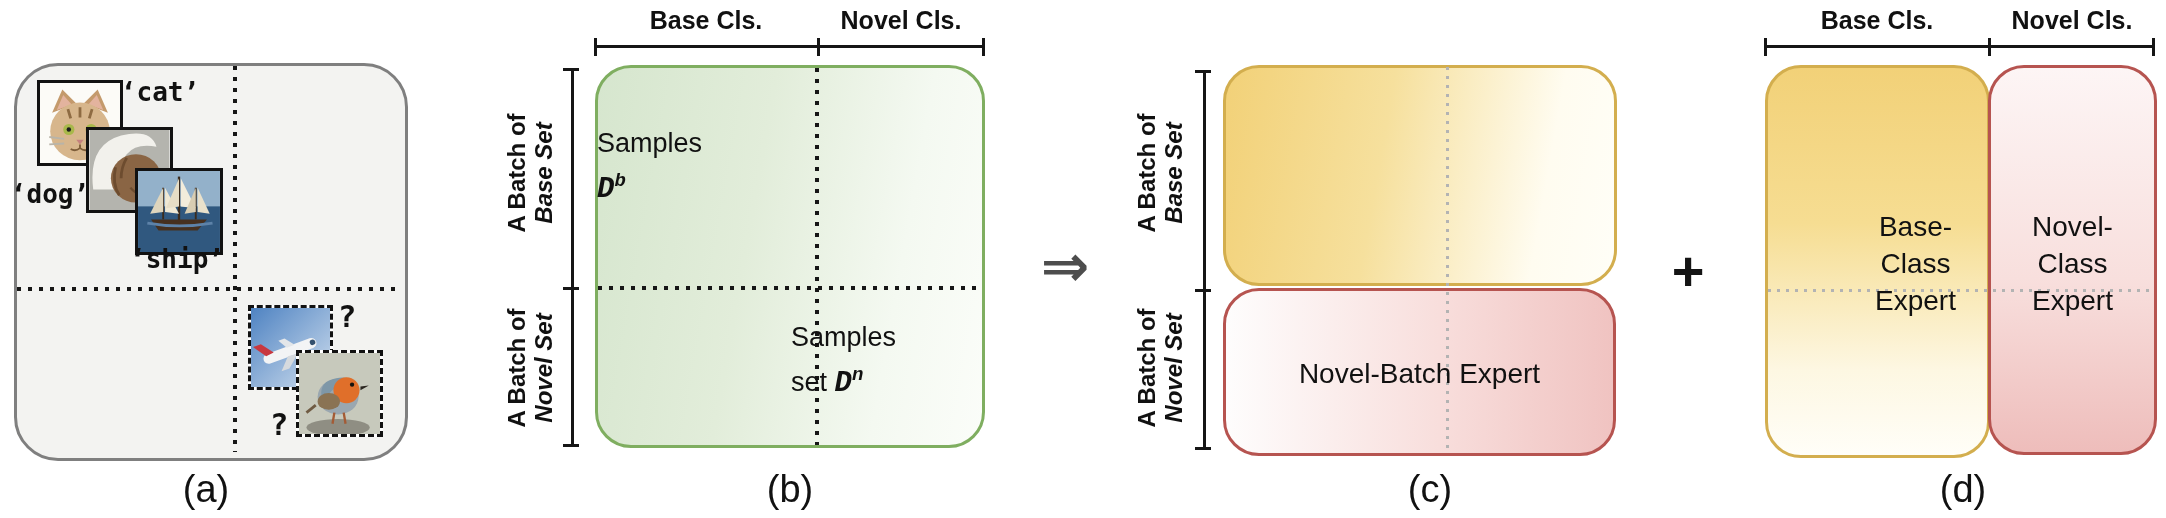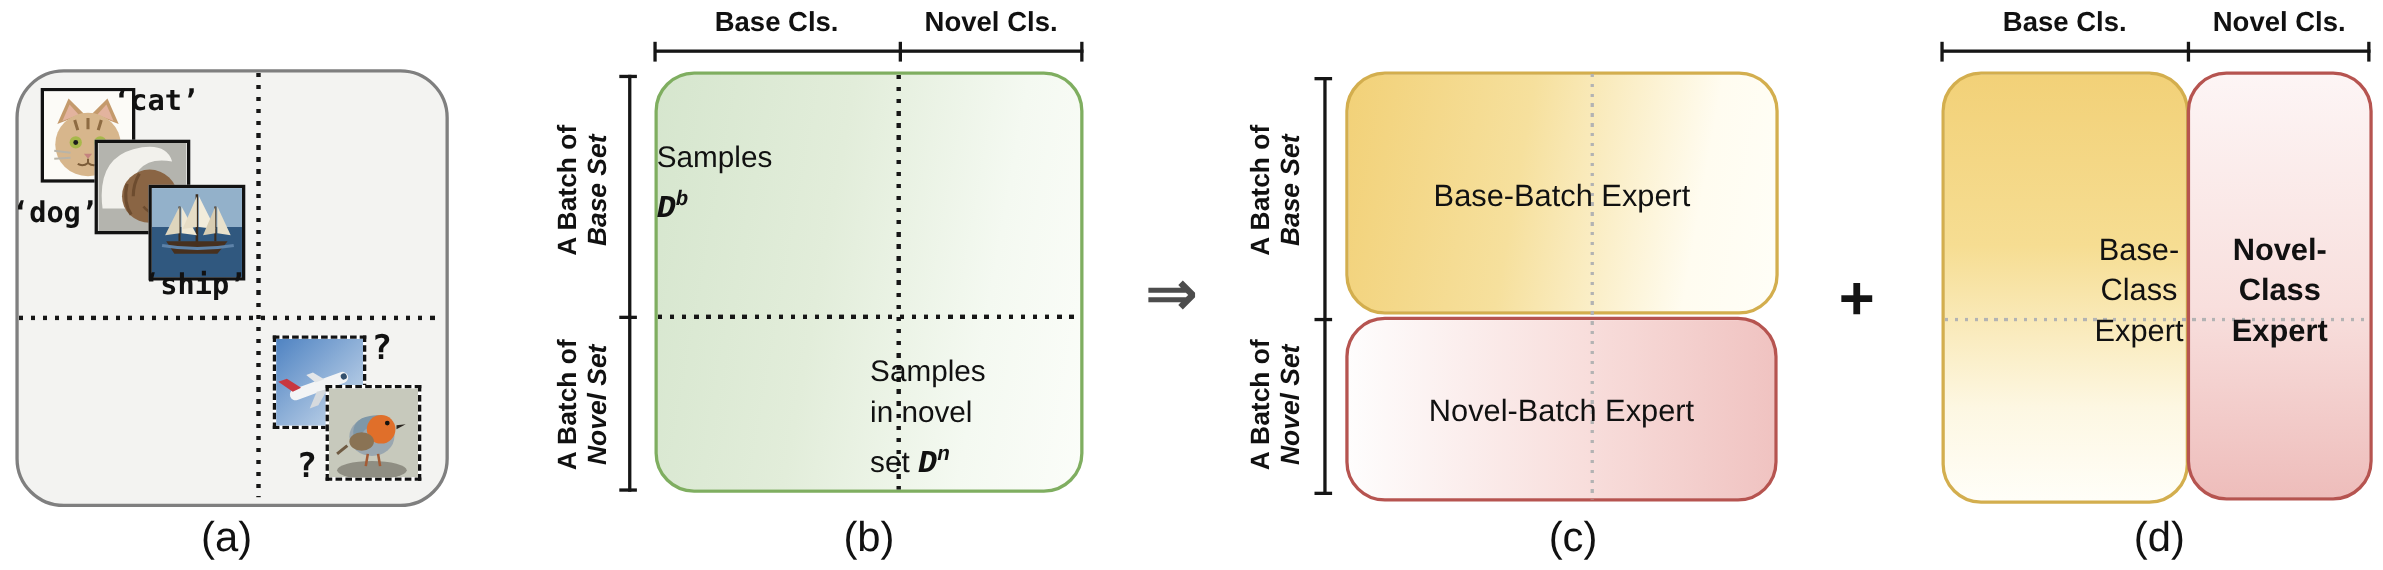--- a/index.html
+++ b/index.html
@@ -85,21 +85,21 @@
       <path d="M30 28 L33 38 M43 26 L43 37 M56 28 L53 38" stroke="#8e6b42" stroke-width="3" fill="none"></path>
       <circle cx="31" cy="50" r="6" fill="#a8b84b"></circle>
         <circle cx="55" cy="50" r="6" fill="#a8b84b"></circle>
       <circle cx="31" cy="50" r="2.4" fill="#1d1d1d"></circle>
         <circle cx="55" cy="50" r="2.4" fill="#1d1d1d"></circle>
       <polygon points="39,61 47,61 43,66" fill="#c4827e"></polygon>
       <path d="M43 66 L43 70 M43 70 Q38 74 33 71 M43 70 Q48 74 53 71" stroke="#7c5c38" stroke-width="2" fill="none"></path>
       <path d="M10 58 L26 60 M10 66 L26 65 M76 58 L60 60 M76 66 L60 65" stroke="#b9b4a8" stroke-width="2"></path>
     </svg>
   </div>
-  <div class="abs mono" style="left:92px;top:77px;width:100px;">‘cat’</div>
+  <div class="abs mono" style="left:110px;top:77px;width:100px;">‘cat’</div>
 
   <div class="abs photo ph-solid" style="left:86px;top:127px;width:87px;height:86px;">
     <svg viewBox="0 0 86 86">
       <rect width="86" height="86" fill="#b4b4ae"></rect>
       <path d="M4 64 Q-2 16 34 6 Q66 -2 72 18 Q50 14 40 26 Q30 38 30 64 Z" fill="#f2f1ec"></path>
       <ellipse cx="50" cy="52" rx="27" ry="26" fill="#8a6544"></ellipse>
       <path d="M28 40 Q24 58 32 70 M40 30 Q34 40 34 52" stroke="#6d4c2f" stroke-width="3" fill="none"></path>
       <circle cx="56" cy="47" r="3.5" fill="#23201c"></circle>
       <ellipse cx="64" cy="62" rx="6" ry="5" fill="#2a241e"></ellipse>
       <path d="M44 62 Q50 70 58 68" stroke="#6d4c2f" stroke-width="2.5" fill="none"></path>
@@ -188,21 +188,20 @@
   <div class="abs rbox green-box" style="left:595px;top:65px;width:390px;height:383px;"></div>
   <div class="abs dv" style="left:815px;top:68px;height:377px;"></div>
   <div class="abs dh" style="left:598px;top:286px;width:384px;"></div>
 
   <div class="abs quad-text" style="left:597px;top:124px;width:220px;">
     <div>Samples</div>
     <div><span class="mD"><i>D</i><sup>b</sup></span></div>
   </div>
   <div class="abs quad-text" style="left:791px;top:318px;width:220px;">
     <div>Samples</div>
-    <div>in novel</div>
     <div><span>set</span> <span class="mD"><i>D</i><sup>n</sup></span></div>
   </div>
 
   <div class="abs caption" style="left:690px;top:468px;">(b)</div>
 
   <div class="abs big-arrow" style="left:1015px;top:233px;">⇒</div>
 
   <div class="abs bl-v" style="left:1203px;top:70px;height:380px;"></div>
   <div class="abs tick-h" style="left:1195px;top:70px;"></div>
   <div class="abs tick-h" style="left:1195px;top:289px;"></div>
@@ -214,44 +213,43 @@
   </div>
   <div class="abs vlabel" style="left:1070px;top:340px;">
     <span>A Batch of</span>
     <i>Novel Set</i>
   </div>
 
   <div class="abs rbox yellow-box-c" style="left:1223px;top:65px;width:394px;height:221px;"></div>
   <div class="abs rbox red-box-c" style="left:1223px;top:288px;width:393px;height:168px;"></div>
   <div class="abs gdv" style="left:1446px;top:67px;height:387px;"></div>
 
-  <div class="abs expert-text" style="left:1223px;top:159px;width:394px;">Base-Batch Expert</div>
   <div class="abs expert-text" style="left:1223px;top:355px;width:393px;">Novel-Batch Expert</div>
 
   <div class="abs caption" style="left:1330px;top:468px;">(c)</div>
 
   <div class="abs big-plus" style="left:1648px;top:240px;">+</div>
 
   <div class="abs axis-top" style="left:1777px;top:6px;">Base Cls.</div>
   <div class="abs axis-top" style="left:1972px;top:6px;">Novel Cls.</div>
   <div class="abs bl-h" style="left:1765px;top:45px;width:390px;"></div>
   <div class="abs tick-v" style="left:1764px;top:38px;"></div>
   <div class="abs tick-v" style="left:1988px;top:38px;"></div>
   <div class="abs tick-v" style="left:2152px;top:38px;"></div>
 
   <div class="abs rbox yellow-box-d" style="left:1765px;top:65px;width:225px;height:393px;"></div>
   <div class="abs rbox red-box-d" style="left:1988px;top:65px;width:169px;height:390px;"></div>
   <div class="abs gdh" style="left:1768px;top:289px;width:386px;"></div>
 
-  <div class="abs expert-text" style="left:1830px;top:208px;width:229px;">
+  <div class="abs expert-text" style="left:1765px;top:208px;width:229px;padding-left:36px;">
     <div>Base-</div>
     <div>Class</div>
     <div>Expert</div>
   </div>
-  <div class="abs expert-text" style="left:1988px;top:208px;width:169px;font-weight:bold;">
+  <div class="abs expert-text" style="left:1988px;top:208px;width:169px;">
     <div>Novel-</div>
     <div>Class</div>
     <div>Expert</div>
   </div>
 
   <div class="abs caption" style="left:1863px;top:468px;">(d)</div>
 
 </div>
 
 </body></html>

